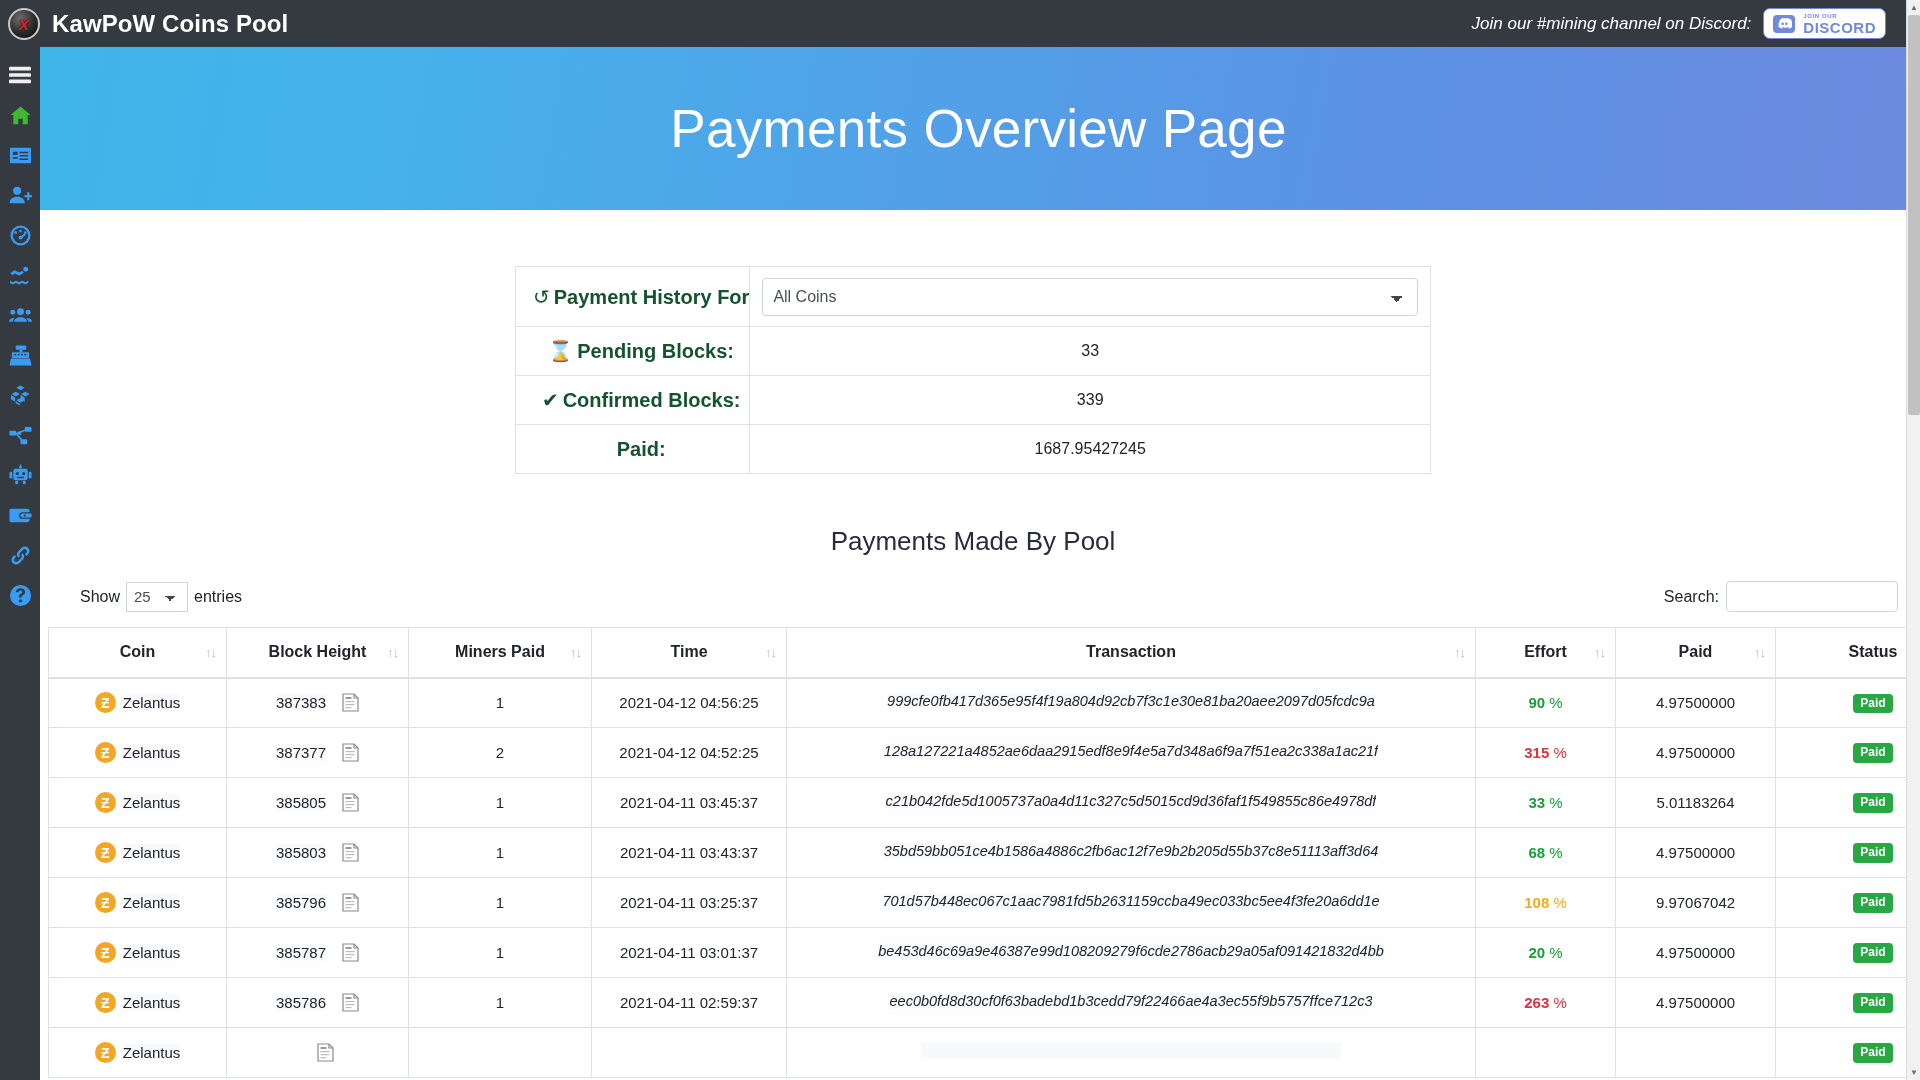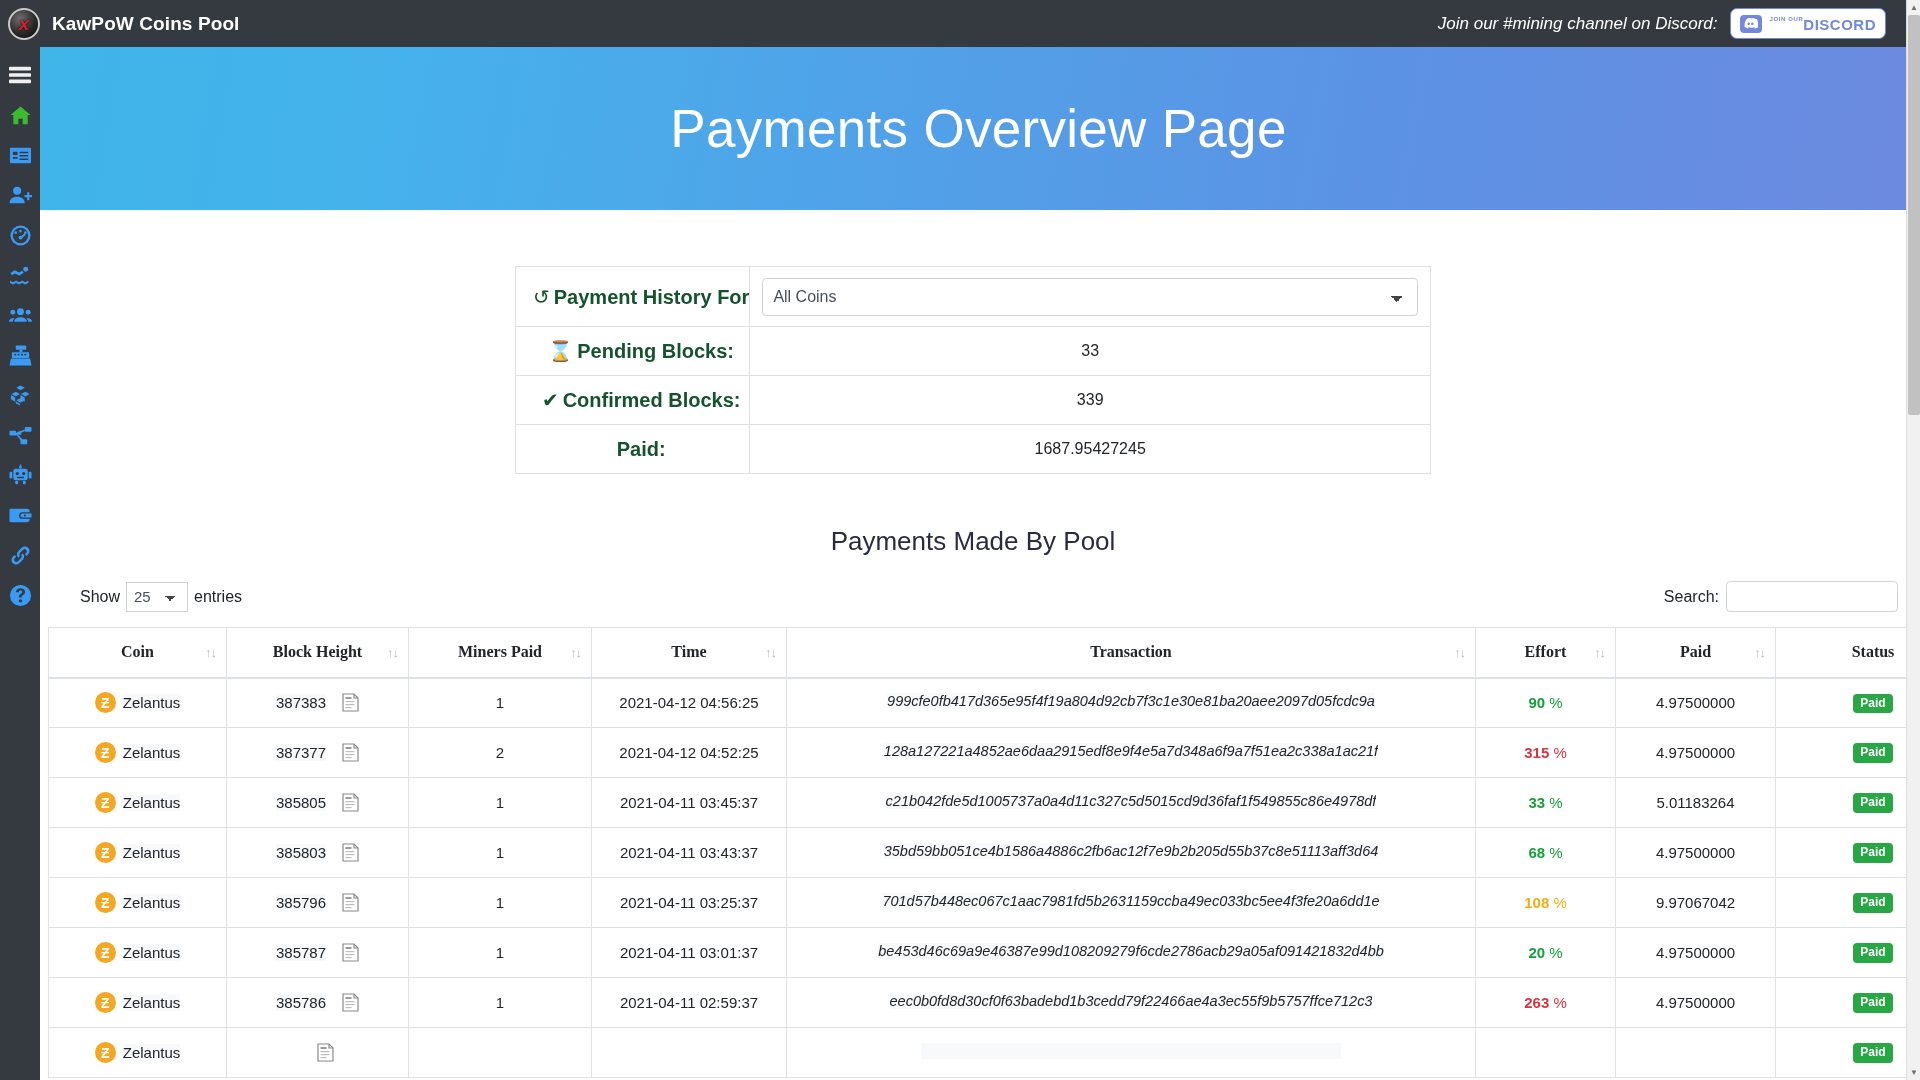--- a/index.html
+++ b/index.html
@@ -25,21 +25,21 @@
     border: 2px solid #c9c9c9;
     display: flex; align-items: center; justify-content: center;
     position: relative; flex: 0 0 auto;
   }
   .brand-logo .x-mark {
     color: #d4202a; font-weight: bold; font-size: 19px;
     font-style: italic; line-height: 1;
     text-shadow: 0 0 2px #000;
   }
   .brand-text {
-    color: #ffffff; font-size: 19px; font-weight: bold;
+    color: #ffffff; font-size: 24px; font-weight: bold;
     margin-left: 12px; letter-spacing: .1px;
   }
   .topbar-right {
     margin-left: auto; display: flex; align-items: center;
     padding-right: 34px; gap: 12px;
   }
   .discord-label {
     color: #ffffff; font-style: italic; font-size: 17px;
   }
   .discord-btn {
@@ -48,21 +48,21 @@
     height: 31px; padding: 0 9px;
     display: flex; align-items: center; gap: 8px;
     cursor: pointer;
   }
   .discord-badge {
     width: 22px; height: 18px; border-radius: 4px;
     background: #7289da;
     display: flex; align-items: center; justify-content: center;
   }
   .discord-badge svg { width: 15px; height: 11px; }
-  .discord-words { display: flex; line-height: 1; }
+  .discord-words { display: flex; flex-direction: column; line-height: 1; }
   .discord-words .small {
     font-size: 6px; color: #7289da; font-weight: bold;
     letter-spacing: .6px;
   }
   .discord-words .big {
     font-size: 15px; color: #7289da; font-weight: bold;
     letter-spacing: .5px; margin-top: 1px;
   }
 
   
@@ -180,21 +180,21 @@
     border-bottom: 2px solid #dee2e6;
     border-left: 1px solid #dee2e6;
     border-right: 1px solid #dee2e6;
     height: 50px;
     font-size: 16px; font-weight: bold; color: #212529;
     text-align: center;
     position: relative;
     cursor: pointer;
     background: #ffffff;
   }
-  .th-inner { display: inline-block; font-family: Liberation Serif, serif; }
+  .th-inner { display: inline-block; }
   .sort-ic {
     position: absolute; right: 10px; top: 50%;
     transform: translateY(-50%);
     color: #b4b8bd; font-size: 13px; letter-spacing: -1px;
   }
   .pay-table tbody td {
     border: 1px solid #dee2e6;
     height: 50px;
     font-size: 15px; color: #212529;
     text-align: center; vertical-align: middle;

